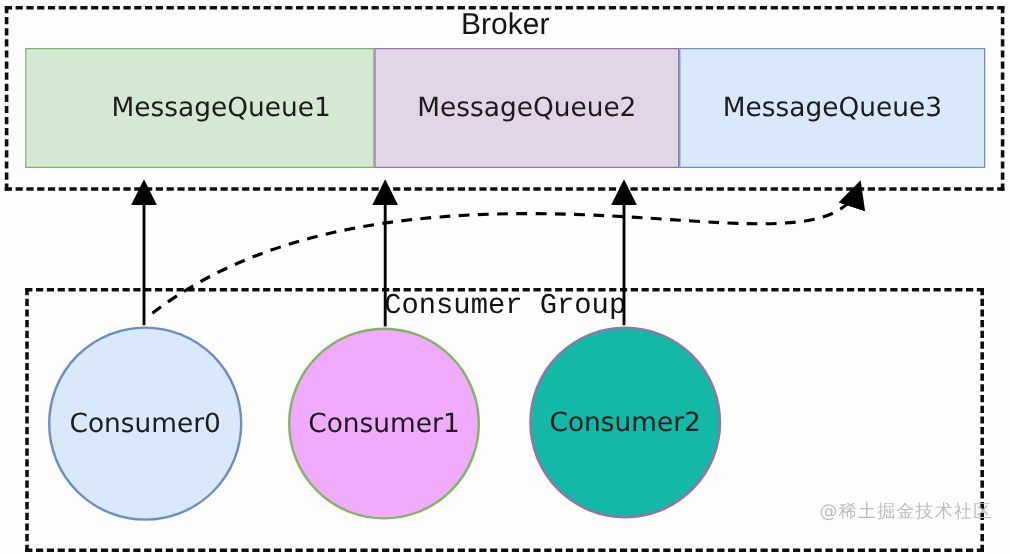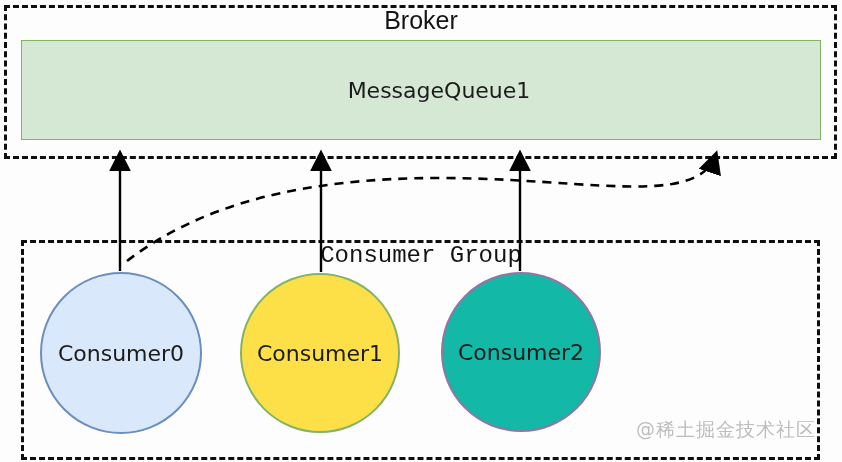--- a/index.html
+++ b/index.html
@@ -49,43 +49,45 @@
     border:2px solid #666;
     font-size:22px;color:#1c1c1c;text-align:right;
   }
   .c0{left:40px;top:272px;width:158px;height:158px;}
   .c1{left:240px;top:273px;width:156px;height:156px;}
   .c2{left:441px;top:272px;width:156px;height:156px;}
   
   .arrows{position:absolute;left:0;top:0;width:842px;height:462px;pointer-events:none;}
   
   .watermark{
-    position:absolute;right:26px;top:417px;
-    font-size:19px;color:#bdbdbd;
+    position:absolute;right:15px;top:417px;
+    font-size:15px;color:#bdbdbd;
     font-family:"DejaVu Sans", sans-serif;
     letter-spacing:1px;
   }
 </style>
 </head>
 <body>
 
 <div id="stage">
 
   <div class="broker-box"></div>
   <div class="broker-title">Broker</div>
 
   <div class="queue-row">
     <div class="queue-cell" style="background-color: rgb(213, 232, 212); border-color: rgb(130, 179, 102); padding-left: 36px;">MessageQueue1</div>
+    <div class="queue-cell" style="background-color: rgb(225, 213, 231); border-color: rgb(150, 115, 166);">MessageQueue2</div>
+    <div class="queue-cell" style="background-color: rgb(218, 232, 252); border-color: rgb(108, 142, 191);">MessageQueue3</div>
   </div>
 
   <div class="cg-box"></div>
   <div class="cg-title">Consumer Group</div>
 
   <div class="consumer-circle c0" style="background-color: rgb(218, 232, 252); border-color: rgb(108, 142, 191);">Consumer0</div>
-  <div class="consumer-circle c1" style="background-color: #fde047; border-color: rgb(130, 179, 102);">Consumer1</div>
+  <div class="consumer-circle c1" style="background-color: #f0abfc; border-color: rgb(130, 179, 102);">Consumer1</div>
   <div class="consumer-circle c2" style="background-color: #14b8a6; border-color: rgb(150, 115, 166);">Consumer2</div>
 
   <svg class="arrows" viewBox="0 0 842 462" xmlns="http://www.w3.org/2000/svg">
     <defs>
       <marker id="ah" markerWidth="9" markerHeight="9" refX="7.5" refY="4.5" orient="auto" markerUnits="strokeWidth">
         <path d="M0,0 L9,4.5 L0,9 Z" fill="#000"></path>
       </marker>
     </defs>
     <path d="M120,271 L120,153" stroke="#000" stroke-width="2.4" fill="none" marker-end="url(#ah)"></path>
     <path d="M321,272 L321,153" stroke="#000" stroke-width="2.4" fill="none" marker-end="url(#ah)"></path>

